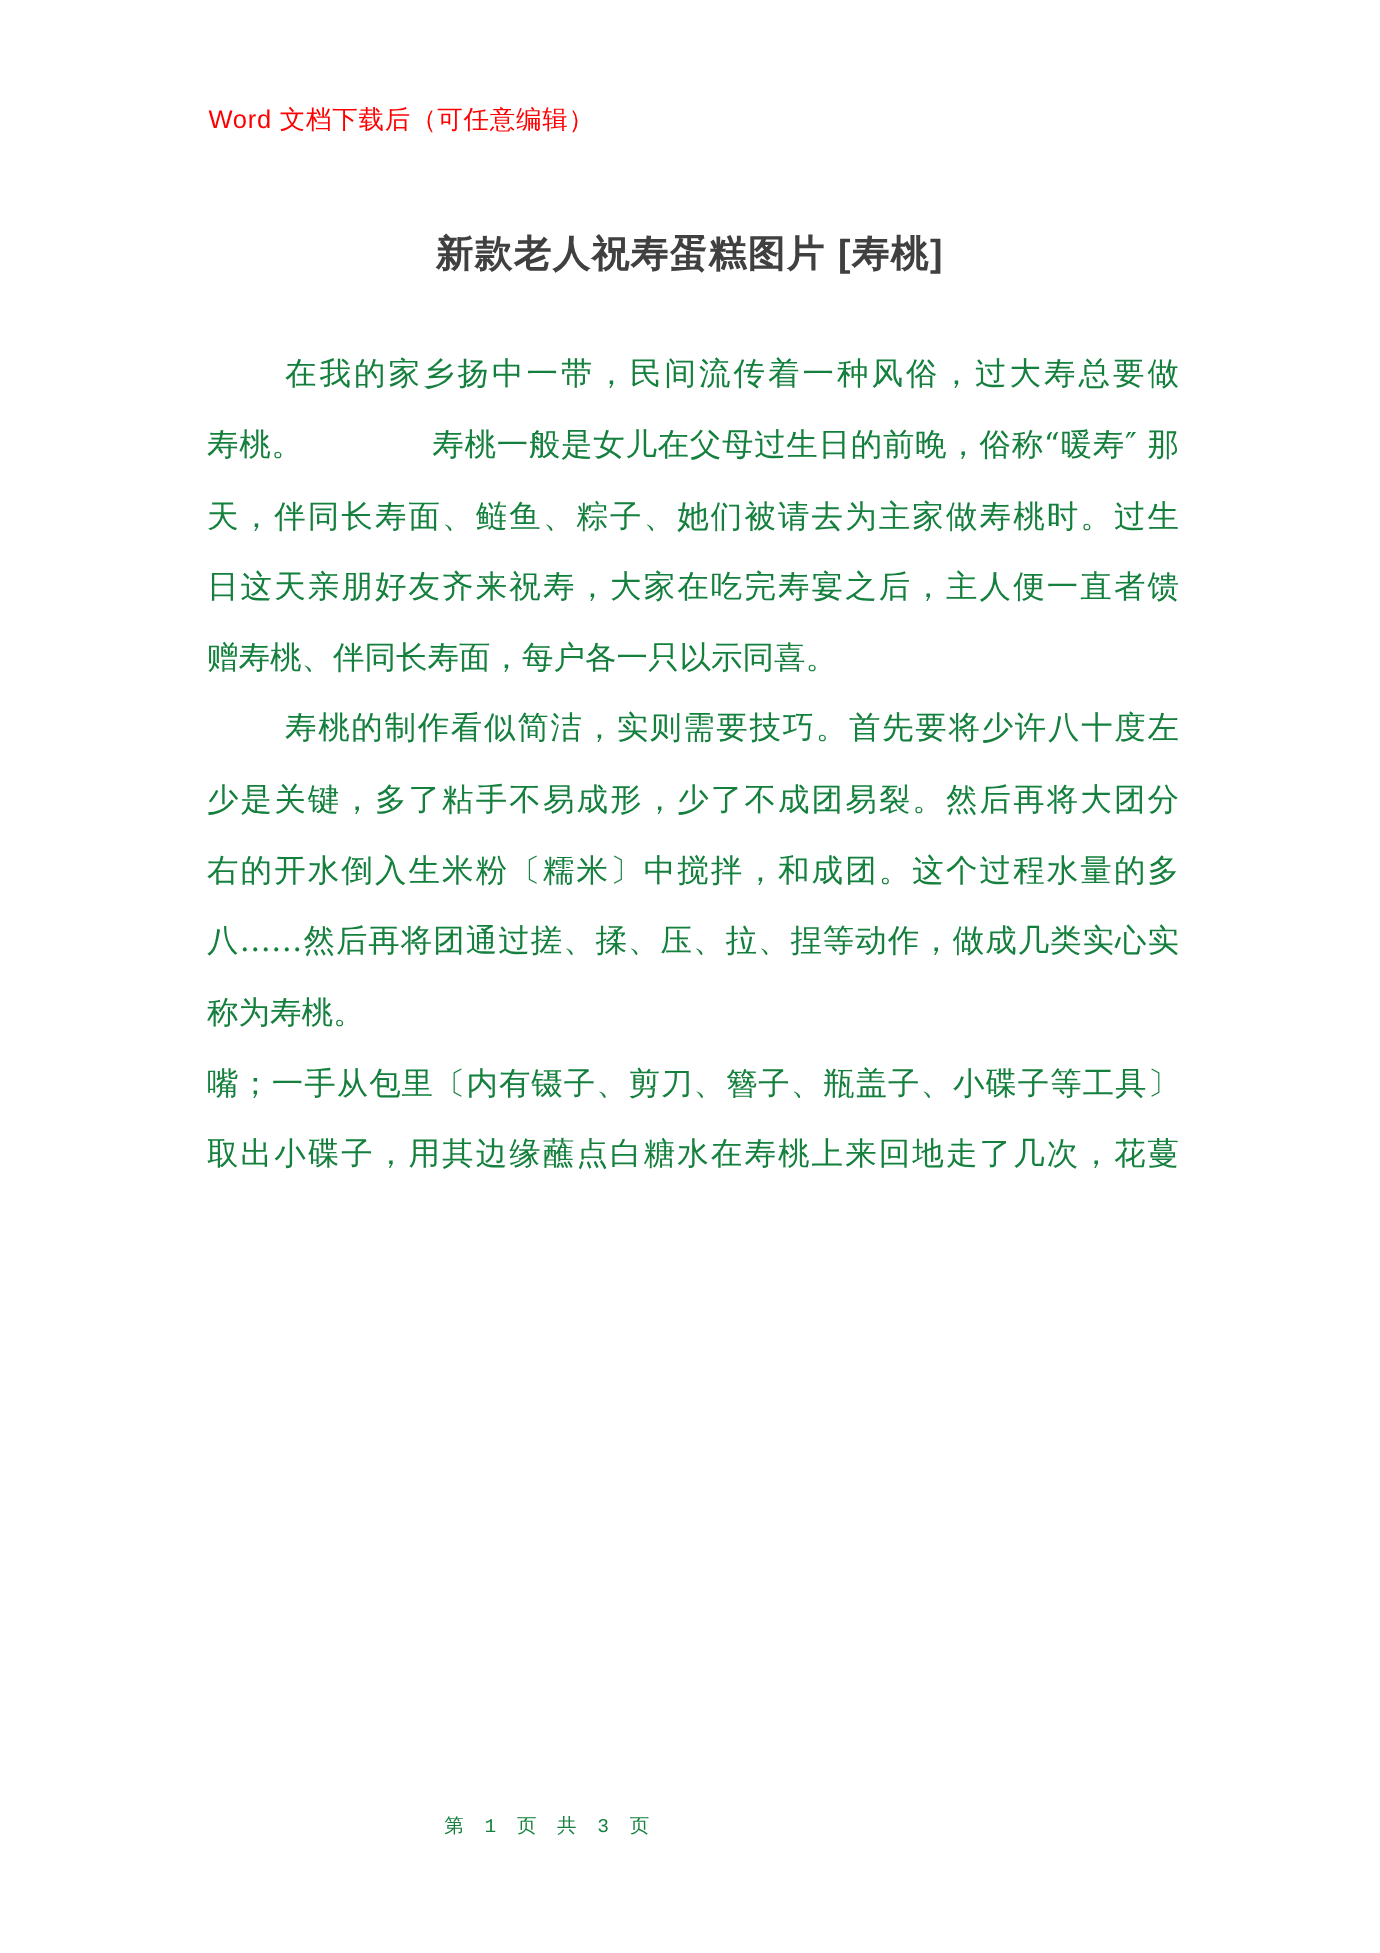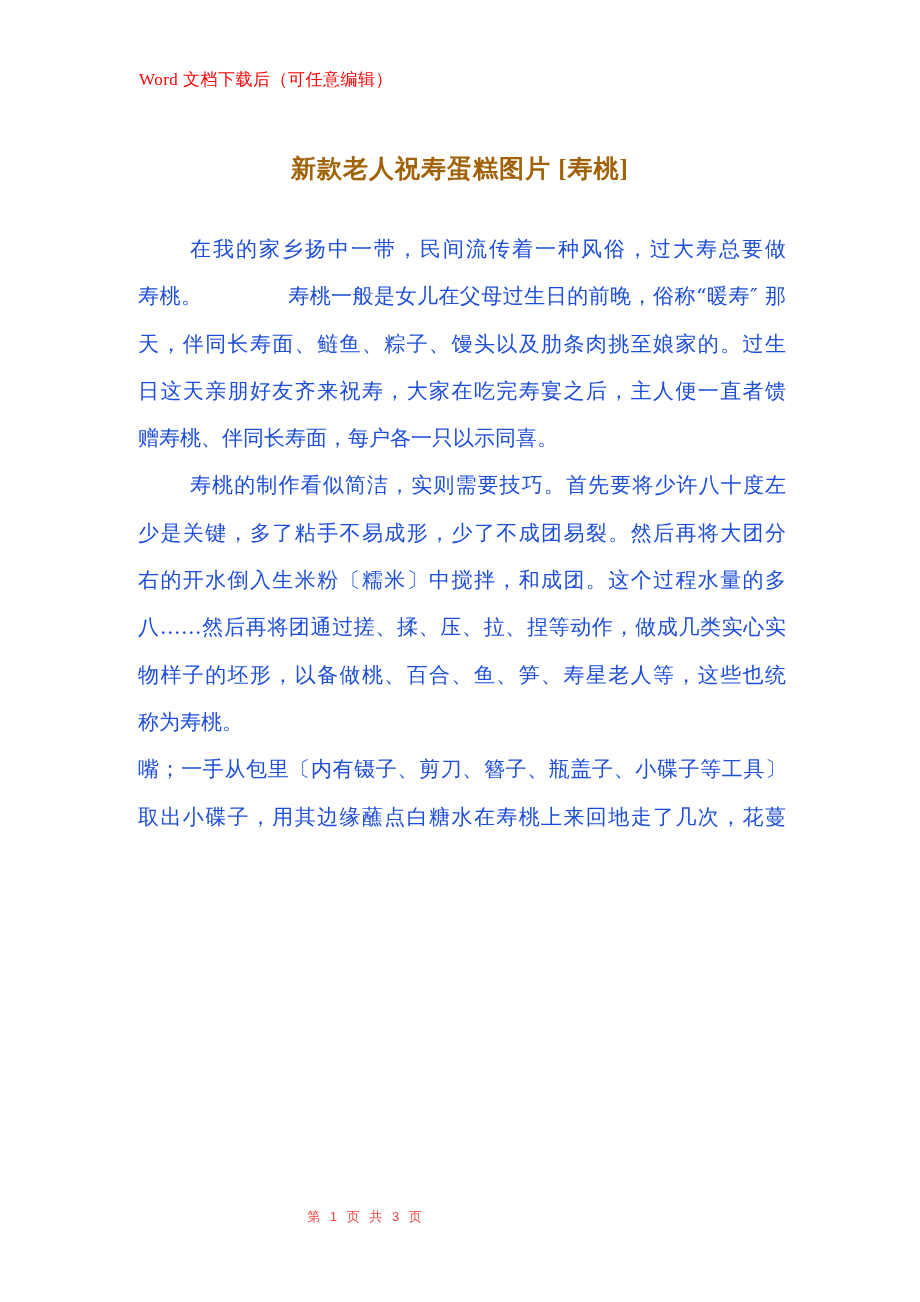--- a/index.html
+++ b/index.html
@@ -19,100 +19,99 @@
       position: absolute;
       left: 0; top: 0;
       width: 920px;
       height: 1302px;
       background: #ffffff;
     }
     .header-note {
       position: absolute;
       left: 139px;
       top: 68px;
-      font-family: Liberation Serif, serif;
+      font-family: Liberation Sans, sans-serif;
       font-size: 17px;
       color: #ff0000;
       letter-spacing: 0.5px;
       white-space: nowrap;
     }
     .doc-title {
       position: absolute;
       left: 0;
       width: 920px;
       top: 152px;
       text-align: center;
-      font-family: Liberation Serif, serif;
+      font-family: Liberation Sans, sans-serif;
       font-weight: bold;
       font-size: 25px;
-      color: #a16207;
+      color: #404040;
       letter-spacing: 1px;
       white-space: nowrap;
     }
     .body {
       position: absolute;
       left: 138px;
       top: 226px;
       width: 648px;
       font-size: 21px;
       line-height: 47.3px;
-      color: #1d4ed8;
+      color: #15803d;
     }
     .line {
       display: block;
       white-space: nowrap;
       height: 47.3px;
       text-align: justify;
       text-align-last: justify;
     }
     .line.last {
       text-align-last: left;
     }
     .indent-sm {
       padding-left: 52px;
     }
     .footer {
       position: absolute;
       left: 0;
       width: 732px;
       top: 1208px;
       text-align: center;
-      font-family: Liberation Sans, sans-serif;
+      font-family: Liberation Mono, monospace;
       font-size: 13px;
-      color: #ef4444;
+      color: #15803d;
       letter-spacing: 3px;
       white-space: nowrap;
     }
   </style>
 </head>
 <body>
 
 <div class="page">
 
   <div class="header-note">Word 文档下载后（可任意编辑）</div>
 
   <div class="doc-title">新款老人祝寿蛋糕图片 [寿桃]</div>
 
   <div class="body">
 
     <div>
       <span class="line indent-sm">在我的家乡扬中一带，民间流传着一种风俗，过大寿总要做</span>
       <span class="line">寿桃。　　　　寿桃一般是女儿在父母过生日的前晚，俗称“暖寿″ 那</span>
-      <span class="line">天，伴同长寿面、鲢鱼、粽子、馒头以及肋条肉挑至娘家的。过生</span>
+      <span class="line">天，伴同长寿面、鲢鱼、粽子、她们被请去为主家做寿桃时。过生</span>
       <span class="line">日这天亲朋好友齐来祝寿，大家在吃完寿宴之后，主人便一直者馈</span>
       <span class="line last">赠寿桃、伴同长寿面，每户各一只以示同喜。</span>
     </div>
 
 
     <div>
       <span class="line indent-sm">寿桃的制作看似简洁，实则需要技巧。首先要将少许八十度左</span>
       <span class="line">少是关键，多了粘手不易成形，少了不成团易裂。然后再将大团分</span>
       <span class="line">右的开水倒入生米粉〔糯米〕中搅拌，和成团。这个过程水量的多</span>
       <span class="line">八……然后再将团通过搓、揉、压、拉、捏等动作，做成几类实心实</span>
-      <span class="line">物样子的坯形，以备做桃、百合、鱼、笋、寿星老人等，这些也统</span>
       <span class="line last">称为寿桃。</span>
     </div>
 
     <div>
       <span class="line">嘴；一手从包里〔内有镊子、剪刀、簪子、瓶盖子、小碟子等工具〕</span>
       <span class="line">取出小碟子，用其边缘蘸点白糖水在寿桃上来回地走了几次，花蔓</span>
     </div>
 
   </div>
 

